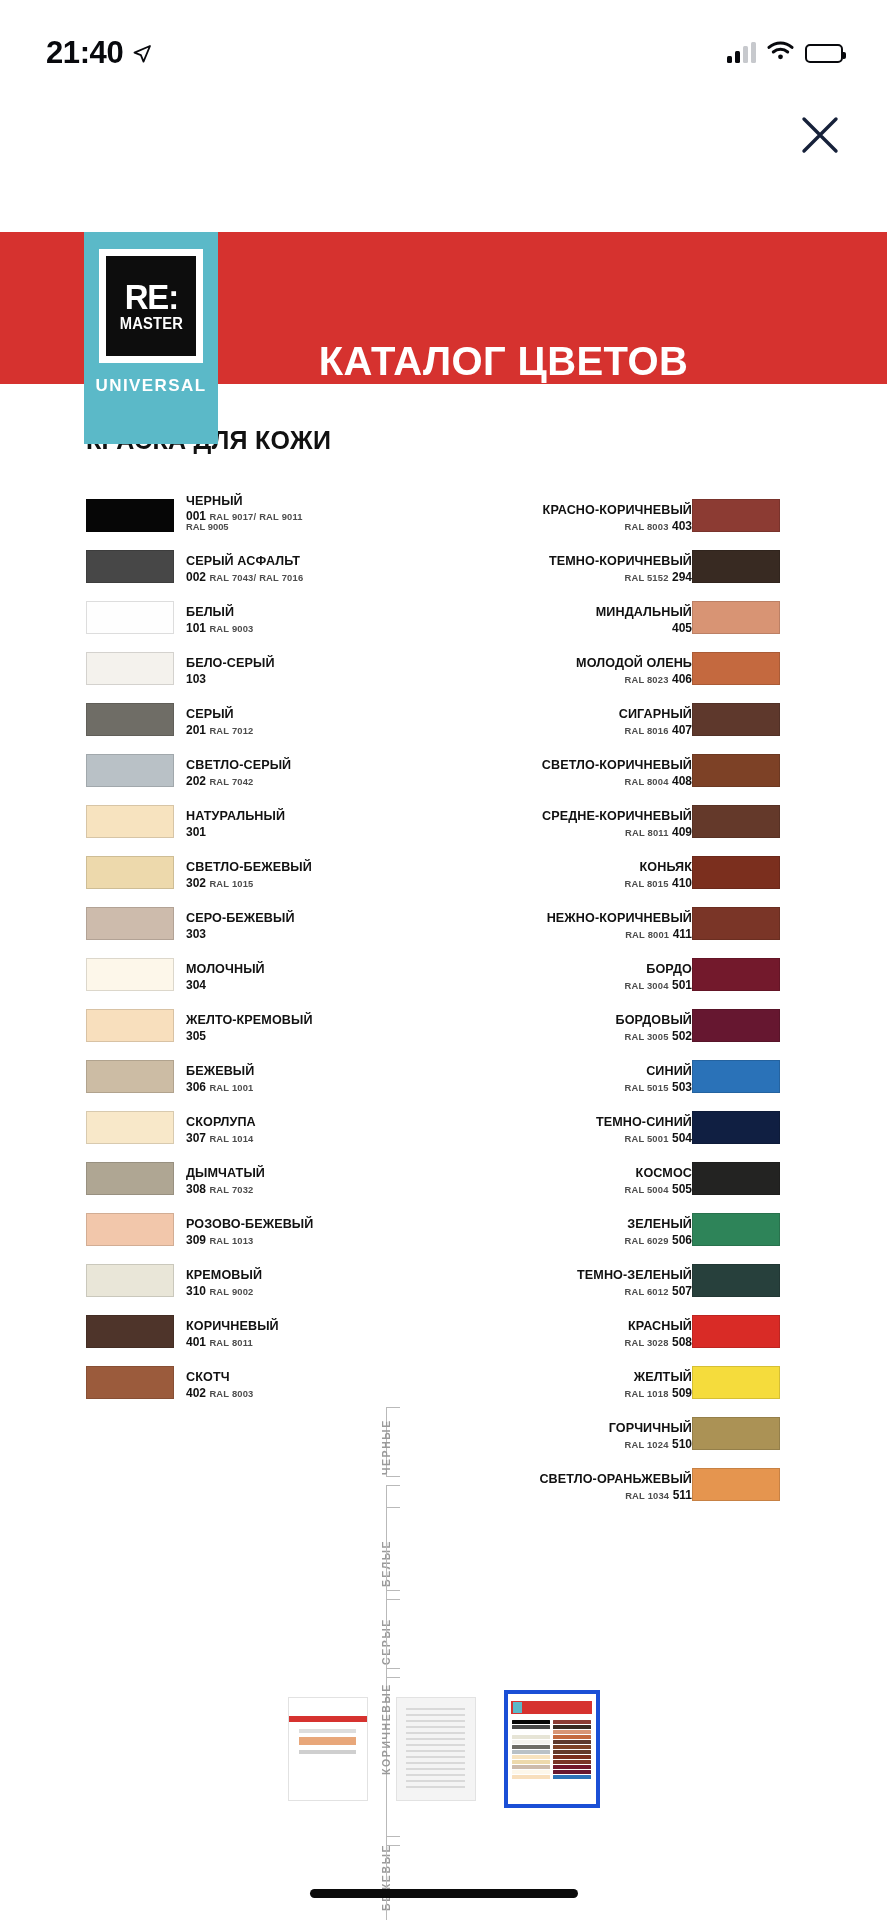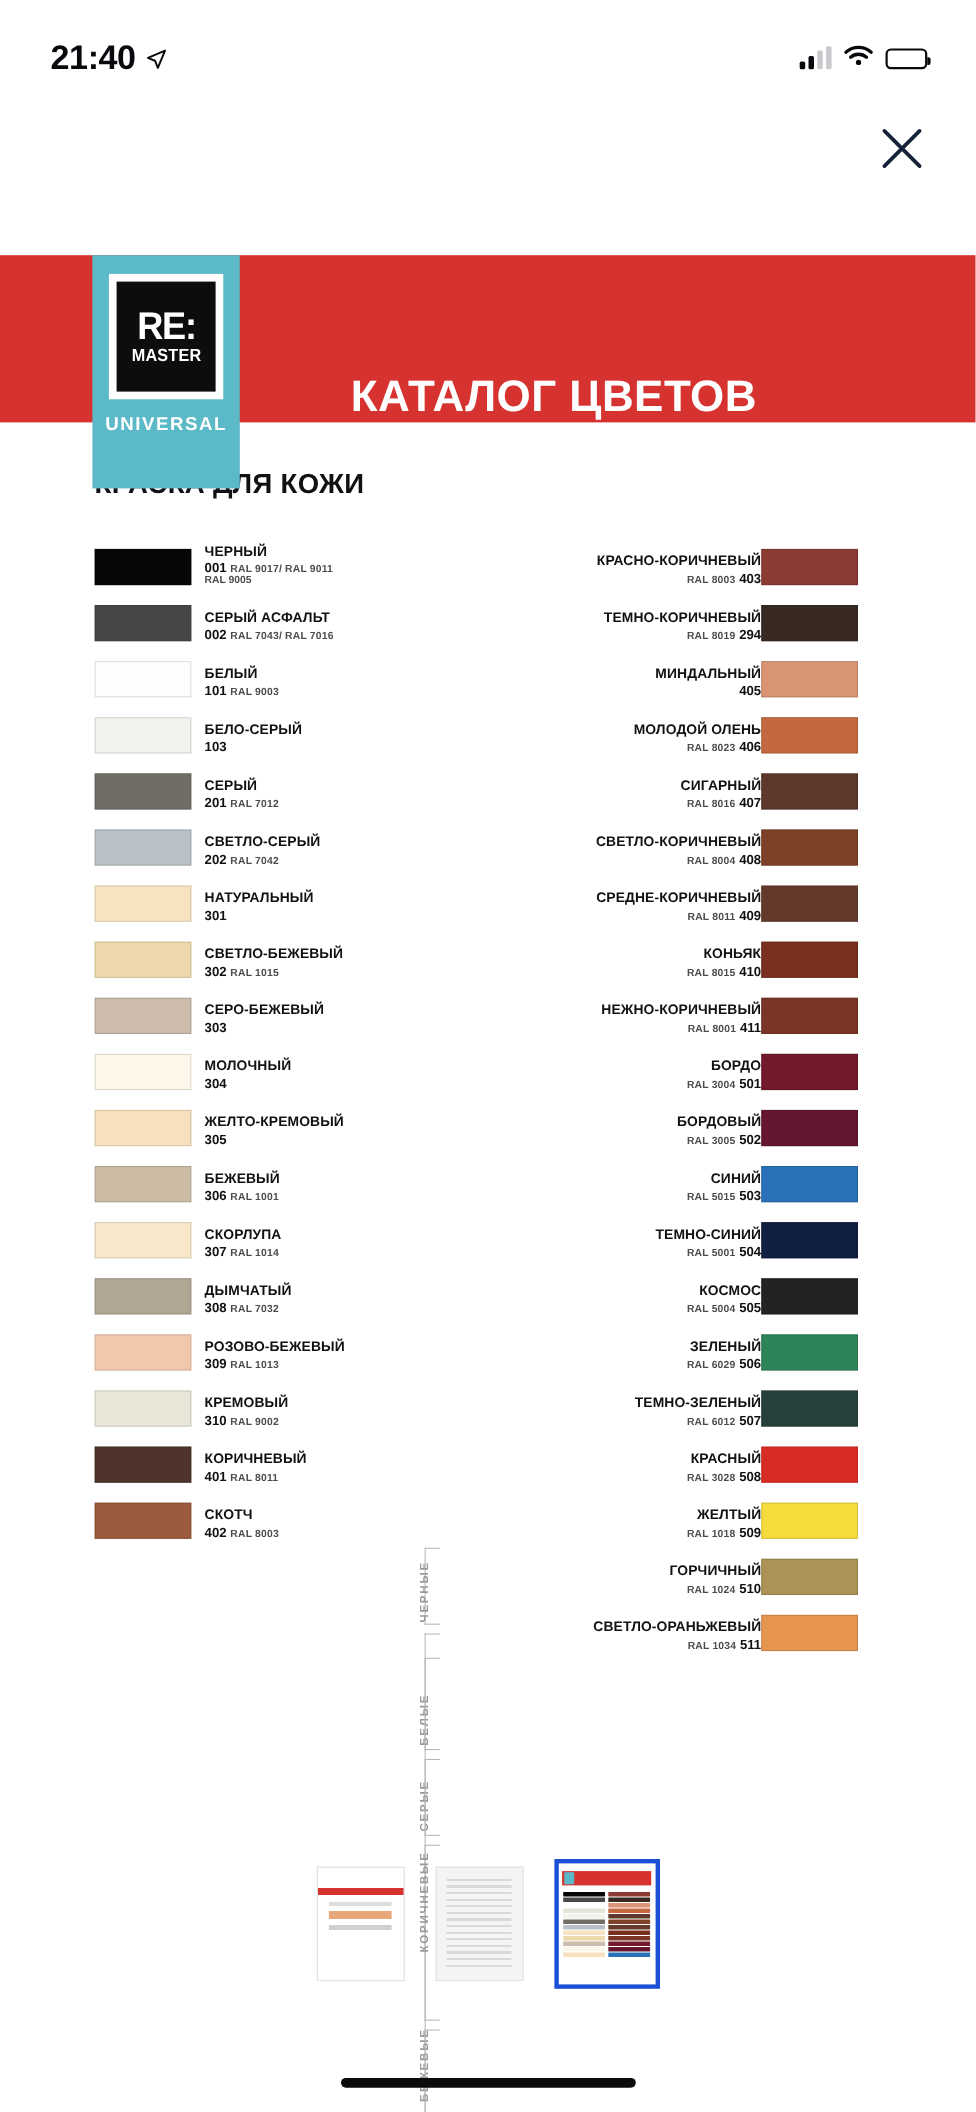--- a/index.html
+++ b/index.html
@@ -375,21 +375,21 @@
               <div class="swatch" style="background: rgb(140, 59, 51);"></div>
               <div class="info">
                 <div class="cname">КРАСНО-КОРИЧНЕВЫЙ</div>
                 <div class="cmeta"><span class="ral">RAL 8003</span> <span>403</span></div>
               </div>
             </div>
             <div class="row row-right">
               <div class="swatch" style="background: rgb(56, 42, 34);"></div>
               <div class="info">
                 <div class="cname">ТЕМНО-КОРИЧНЕВЫЙ</div>
-                <div class="cmeta"><span class="ral">RAL 8019</span> <span>294</span></div>
+                <div class="cmeta"><span class="ral">RAL 5152</span> <span>294</span></div>
               </div>
             </div>
             <div class="row row-right">
               <div class="swatch" style="background: rgb(216, 148, 116);"></div>
               <div class="info">
                 <div class="cname">МИНДАЛЬНЫЙ</div>
                 <div class="cmeta"><span>405</span></div>
               </div>
             </div>
             <div class="row row-right">

